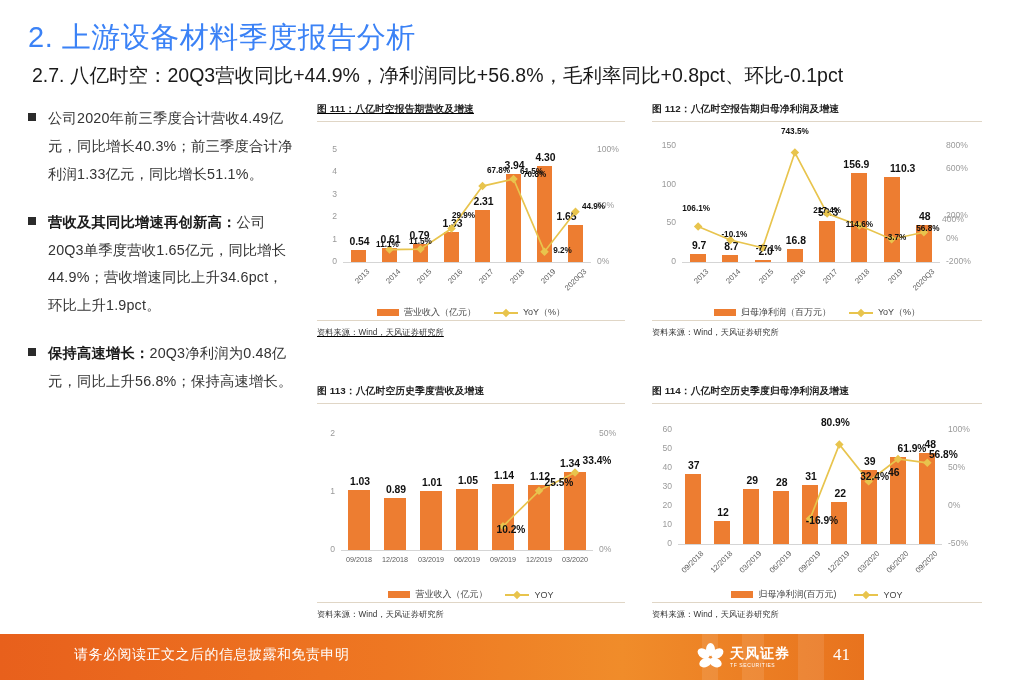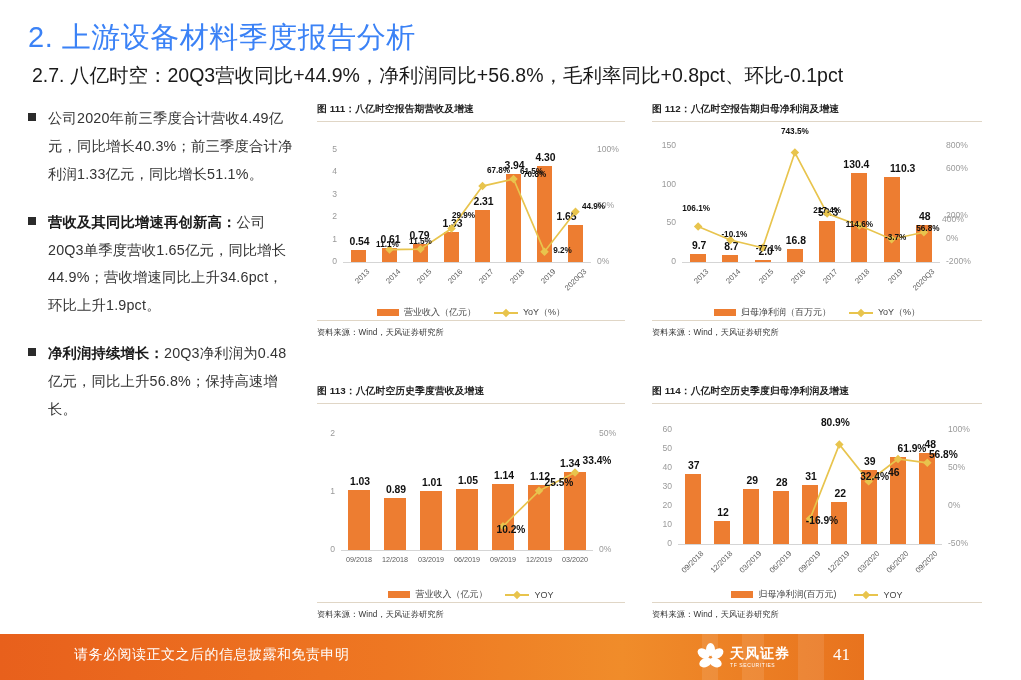--- a/index.html
+++ b/index.html
@@ -131,26 +131,26 @@
     </div>
     <div class="bullet">
       <div class="bullet-mark"></div>
       <div class="bullet-text">
         <b>营收及其同比增速再创新高：</b><span>公司20Q3单季度营收1.65亿元，同比增长44.9%；营收增速同比上升34.6pct，环比上升1.9pct。</span>
       </div>
     </div>
     <div class="bullet">
       <div class="bullet-mark"></div>
       <div class="bullet-text">
-        <b>净利润持续增长：</b><span>20Q3净利润为0.48亿元，同比上升56.8%；保持高速增长。</span>
-      </div>
-    </div>
-  </div>
-
-  <div class="card" style="left:317px; top:103px; width:308px; height:245px;">
+        <b>保持高速增长：</b><span>20Q3净利润为0.48亿元，同比上升56.8%；保持高速增长。</span>
+      </div>
+    </div>
+  </div>
+
+  <div class="card" style="left:317px; top:103px; width:308px; height:245px;text-decoration:underline;">
     <div class="card-title">图 111：八亿时空报告期营收及增速</div>
     <div class="card-rule"></div>
     <div class="plot" id="p111" style="height:198px;">
         <div class="ax left" style="left:-10px; width:30px; top:134px;">0</div>
         <div class="ax left" style="left:-10px; width:30px; top:111.6px;">1</div>
         <div class="ax left" style="left:-10px; width:30px; top:89.19999999999999px;">2</div>
         <div class="ax left" style="left:-10px; width:30px; top:66.8px;">3</div>
         <div class="ax left" style="left:-10px; width:30px; top:44.39999999999999px;">4</div>
         <div class="ax left" style="left:-10px; width:30px; top:22px;">5</div>
         <div class="ax right" style="left:280px; top:134px;">0%</div>
@@ -233,21 +233,21 @@
         <div class="dlabel" style="left:30.125px; top:118.49866666666668px; width:34px; text-align:center;">9.7</div>
         <div class="bar" style="left:70.3125px; top:133.272px; width:16.125px; height:6.728000000000009px;"></div>
         <div class="dlabel" style="left:62.375px; top:119.27199999999999px; width:34px; text-align:center;">8.7</div>
         <div class="bar" style="left:102.5625px; top:138.45333333333332px; width:16.125px; height:1.546666666666681px;"></div>
         <div class="dlabel" style="left:96.625px; top:124.45333333333332px; width:34px; text-align:center;">2.0</div>
         <div class="bar" style="left:134.8125px; top:127.008px; width:16.125px; height:12.992000000000004px;"></div>
         <div class="dlabel" style="left:126.875px; top:113.008px; width:34px; text-align:center;">16.8</div>
         <div class="bar" style="left:167.0625px; top:98.78133333333334px; width:16.125px; height:41.218666666666664px;"></div>
         <div class="dlabel" style="left:159.125px; top:84.78133333333334px; width:34px; text-align:center;">53.3</div>
         <div class="bar" style="left:199.3125px; top:51.45333333333333px; width:16.125px; height:88.54666666666667px;"></div>
-        <div class="dlabel" style="left:187.375px; top:37.45333333333333px; width:34px; text-align:center;">130.4</div>
+        <div class="dlabel" style="left:187.375px; top:37.45333333333333px; width:34px; text-align:center;">156.9</div>
         <div class="bar" style="left:231.5625px; top:54.70133333333334px; width:16.125px; height:85.29866666666666px;"></div>
         <div class="dlabel" style="left:233.625px; top:40.70133333333334px; width:34px; text-align:center;">110.3</div>
         <div class="bar" style="left:263.8125px; top:102.88px; width:16.125px; height:37.120000000000005px;"></div>
         <div class="dlabel" style="left:255.875px; top:88.88px; width:34px; text-align:center;">48</div>
         <div class="xtick" style="left:18.125px; top:145px; width:34px; text-align:right; transform:rotate(-45deg); transform-origin:100% 0;">2013</div>
         <div class="xtick" style="left:50.375px; top:145px; width:34px; text-align:right; transform:rotate(-45deg); transform-origin:100% 0;">2014</div>
         <div class="xtick" style="left:82.625px; top:145px; width:34px; text-align:right; transform:rotate(-45deg); transform-origin:100% 0;">2015</div>
         <div class="xtick" style="left:114.875px; top:145px; width:34px; text-align:right; transform:rotate(-45deg); transform-origin:100% 0;">2016</div>
         <div class="xtick" style="left:147.125px; top:145px; width:34px; text-align:right; transform:rotate(-45deg); transform-origin:100% 0;">2017</div>
         <div class="xtick" style="left:179.375px; top:145px; width:34px; text-align:right; transform:rotate(-45deg); transform-origin:100% 0;">2018</div>

